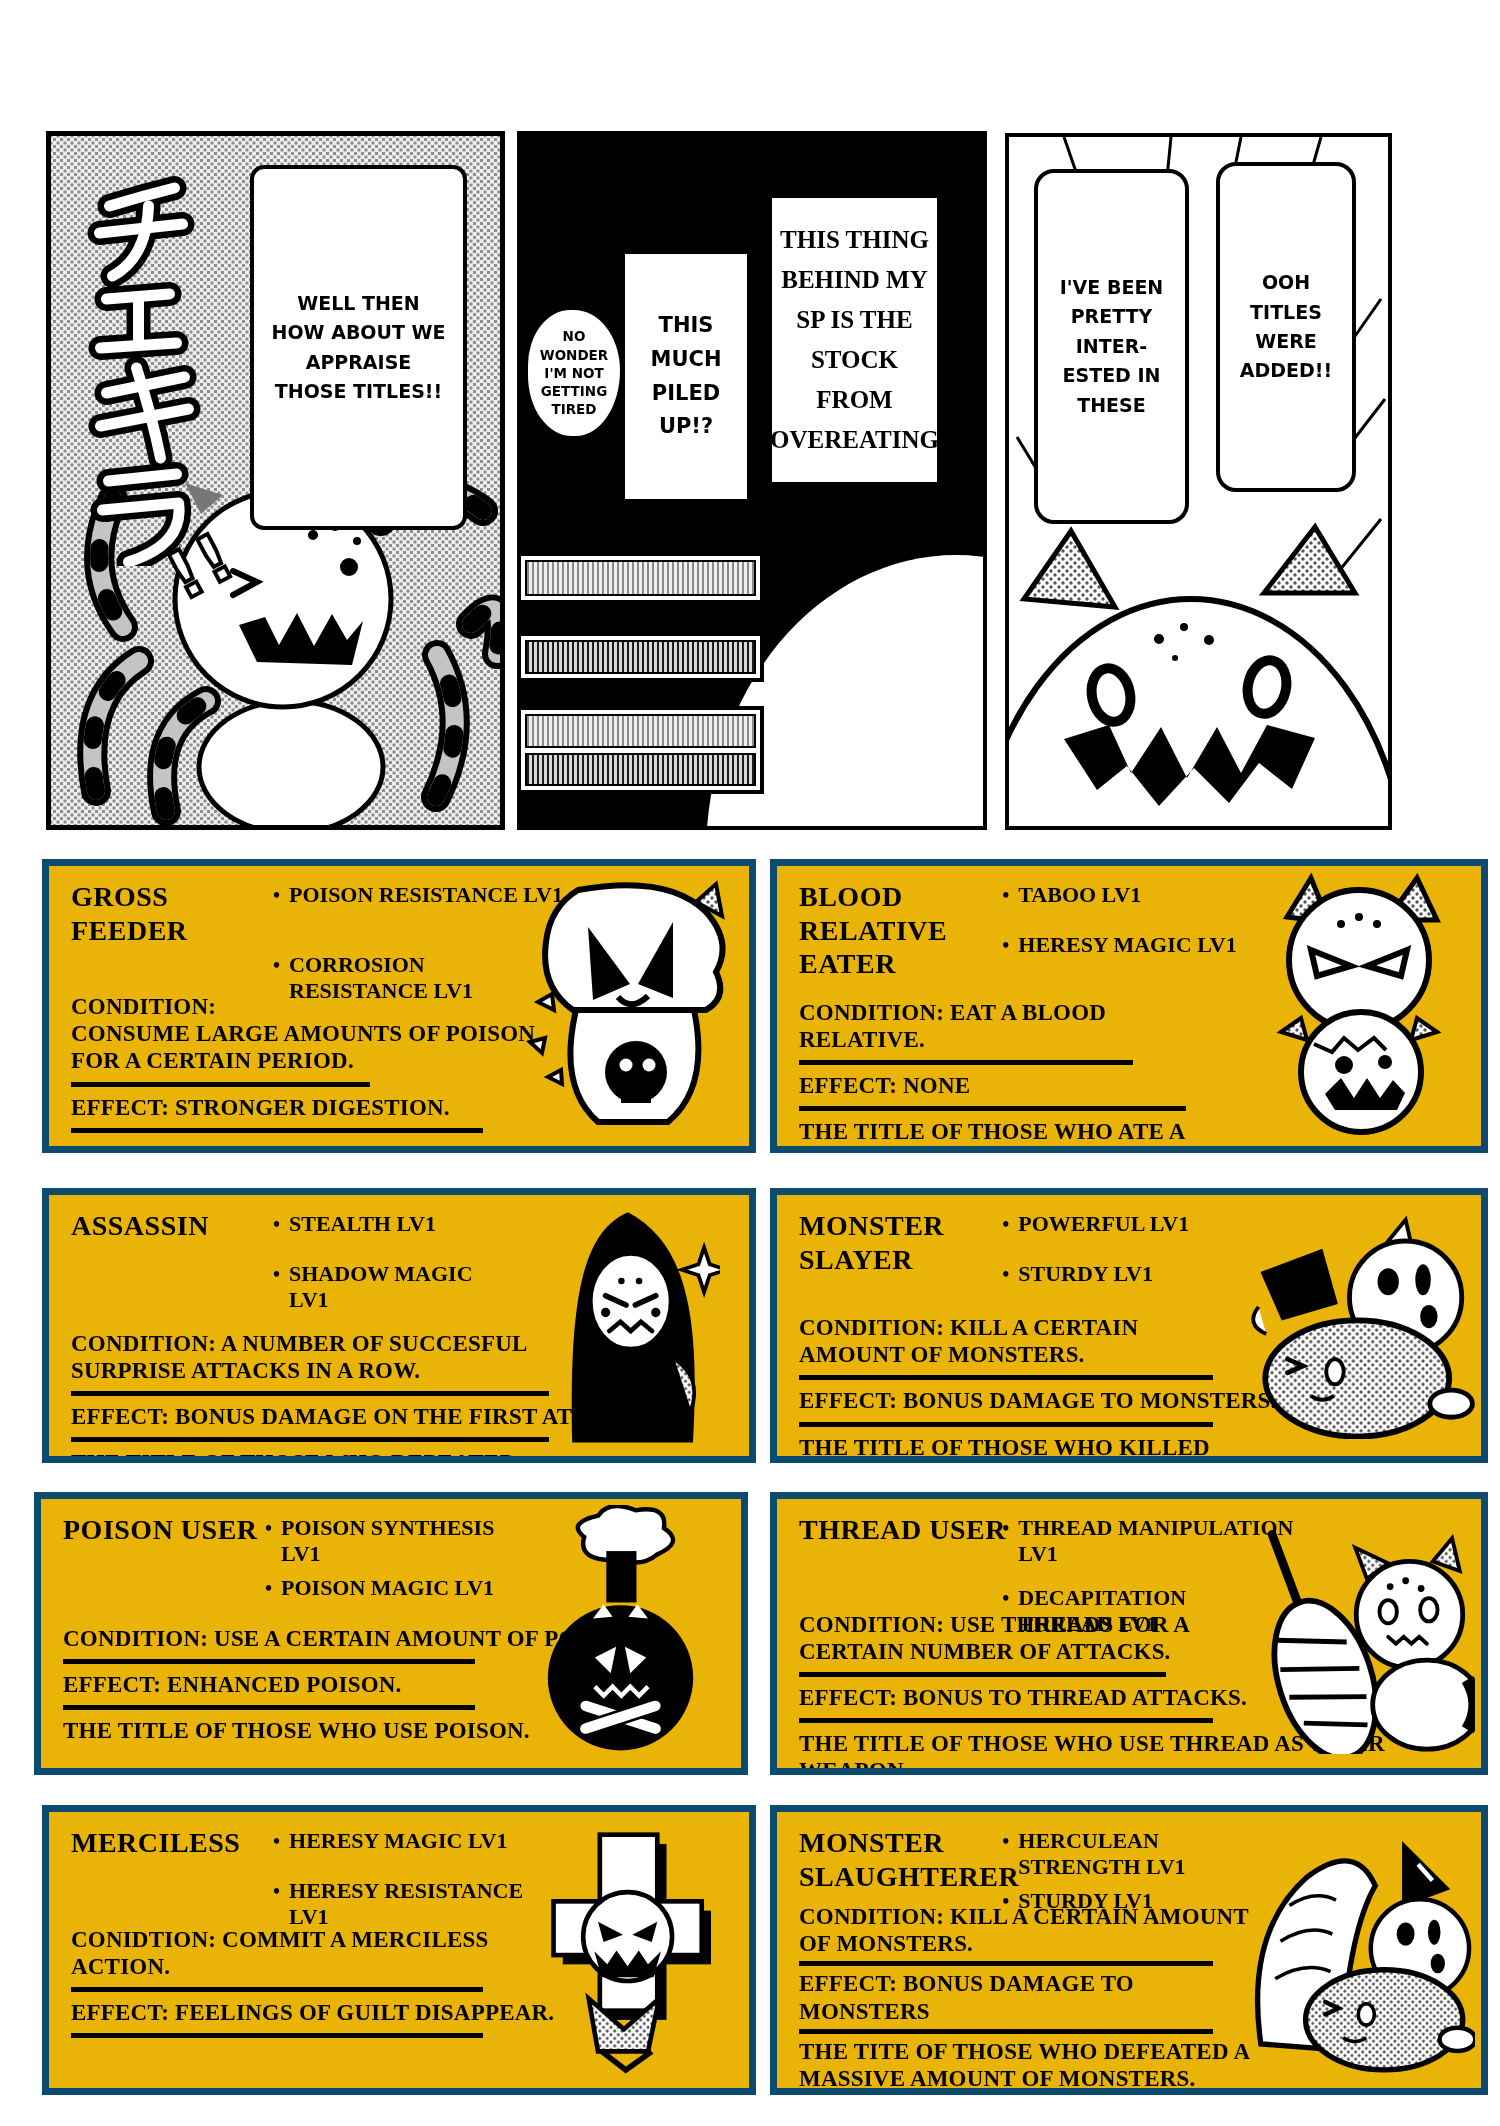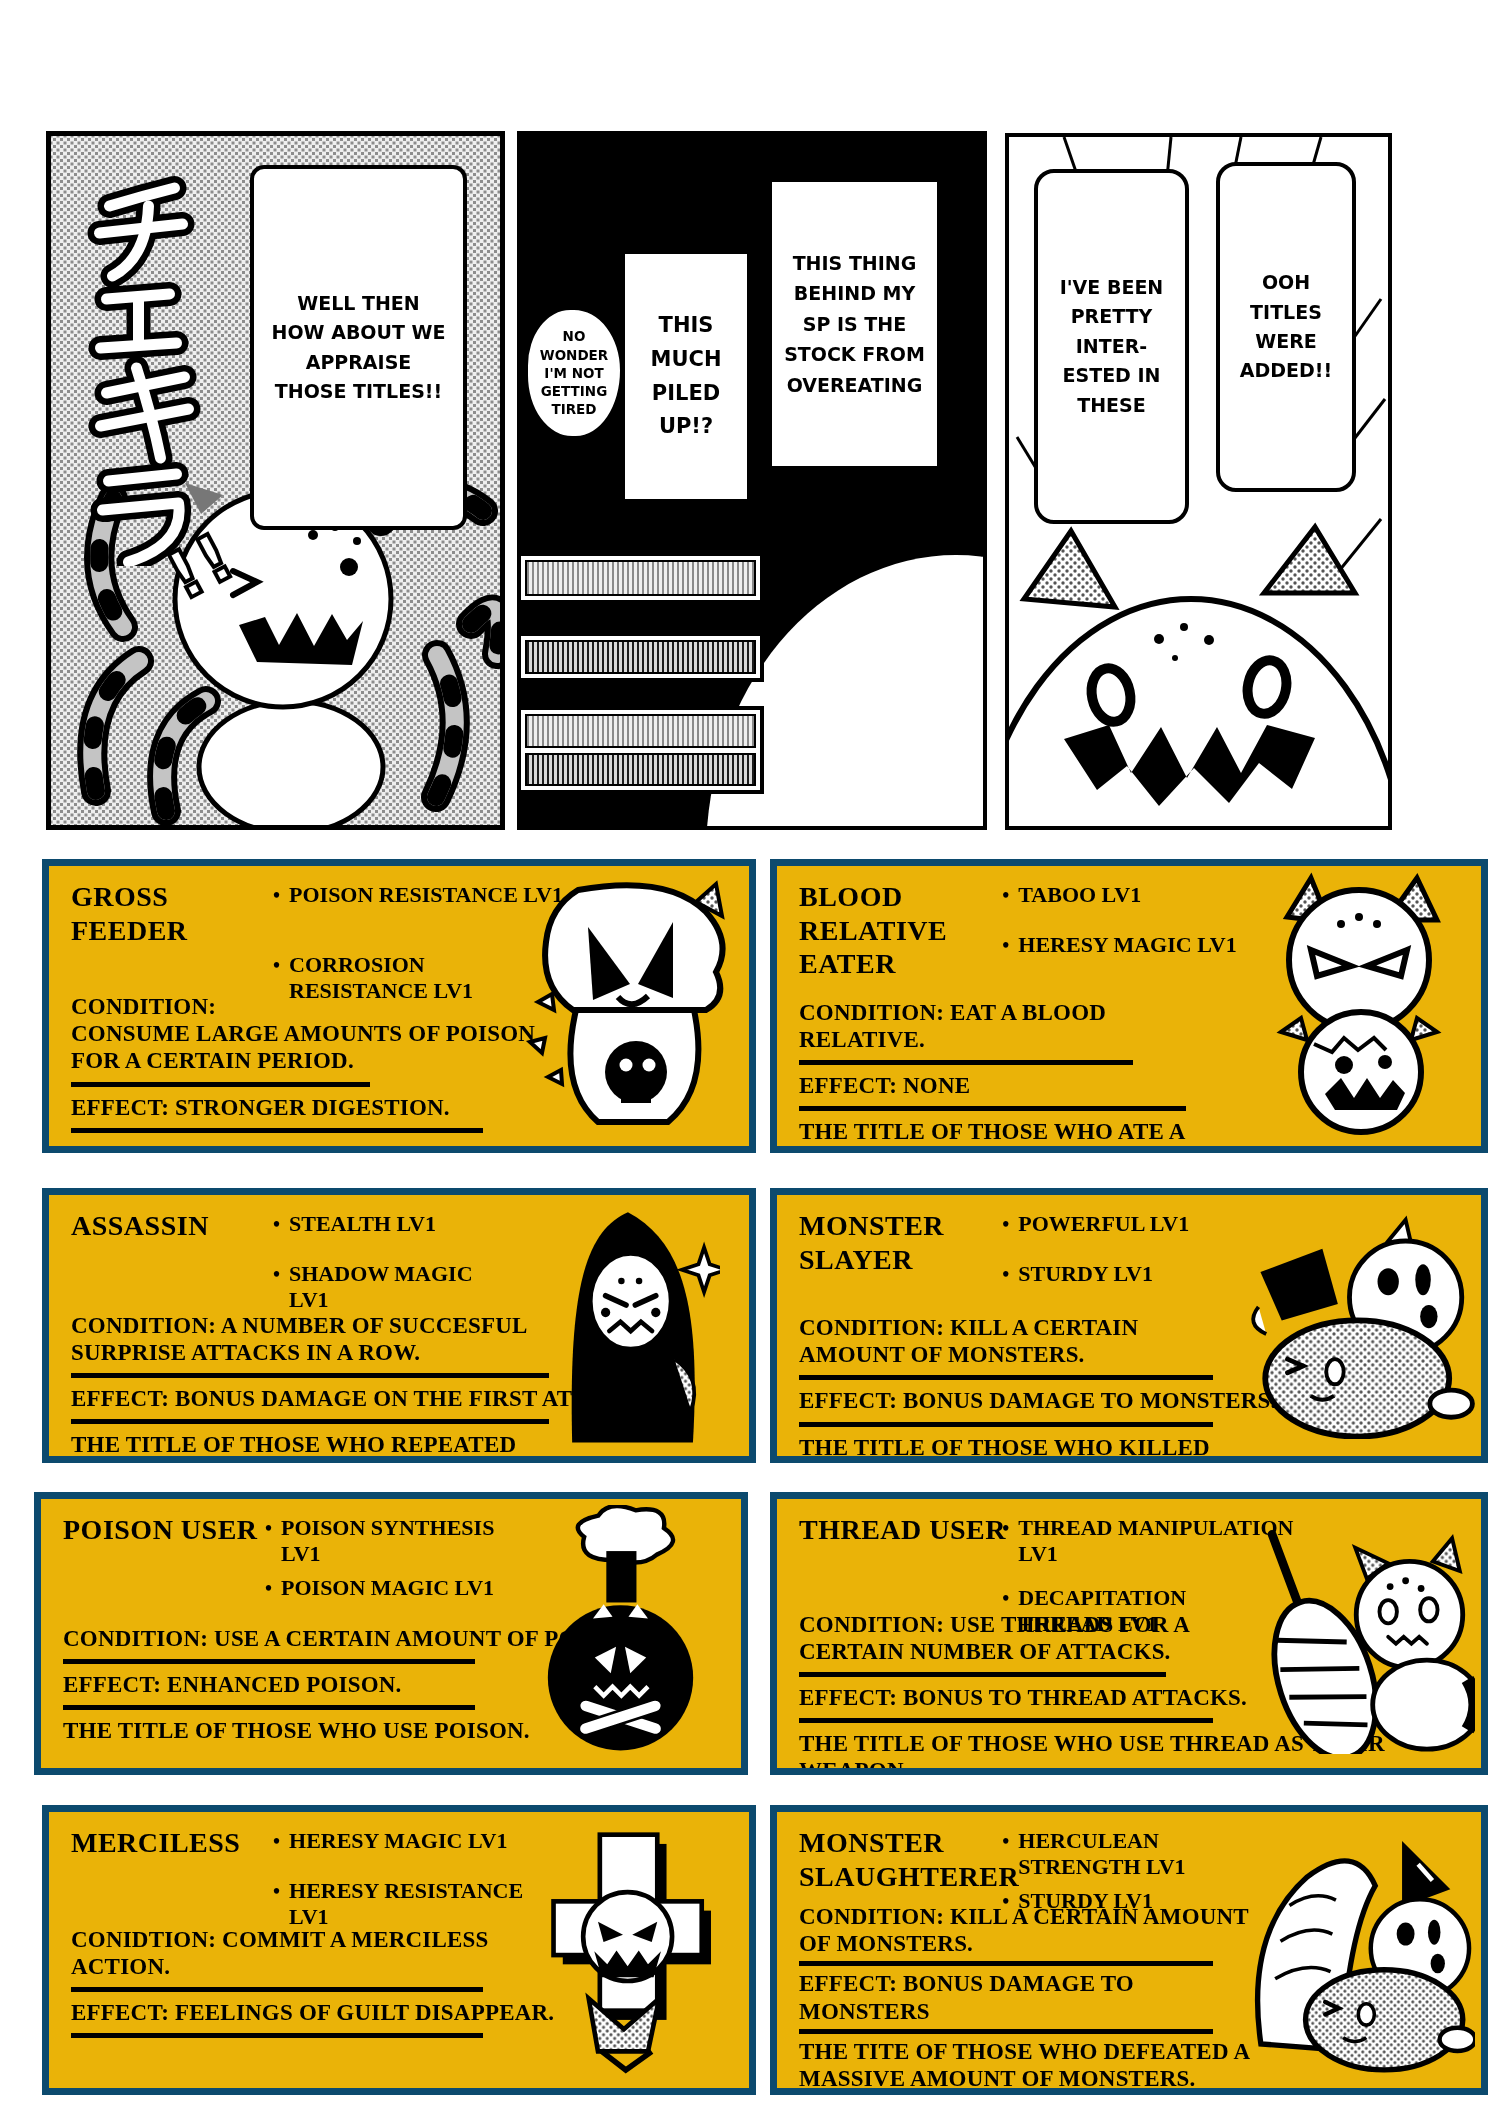--- a/index.html
+++ b/index.html
@@ -17,21 +17,21 @@
   #panel2 { left:517px; top:131px; width:470px; height:699px; background:#000; border-width:4px; }
   #panel3 { left:1005px; top:133px; width:387px; height:697px; background:#fff; border-width:4px; }
 
   .bubble { position:absolute; background:#fff; border:4px solid #000; display:flex;
             align-items:center; justify-content:center; text-align:center; white-space:pre-line;
             font-family:"DejaVu Sans", sans-serif; font-weight:700; z-index:3; }
   #p1-bubble { left:199px; top:29px; width:217px; height:365px; border-radius:14px; font-size:19px; line-height:1.55; }
   #p2-cloud  { left:4px;  top:172px; width:98px;  height:132px; border-radius:48% 52% 50% 50% / 46% 50% 54% 50%;
                border-width:3px; font-size:13.5px; line-height:1.35; }
   #p2-box1   { left:101px; top:116px; width:128px; height:251px; border-width:3px; font-size:21px; line-height:1.6; }
-  #p2-box2   { left:248px; top:44px;  width:171px; height:290px; border-width:3px; font-size:19px; line-height:1.6; }
+  #p2-box2   { left:248px; top:60px;  width:171px; height:290px; border-width:3px; font-size:25px; line-height:1.6;font-family:Liberation Serif, serif; }
   #p3-bub1   { left:25px;  top:32px;  width:155px; height:355px; border-radius:20px; font-size:19px; line-height:1.55;text-align:center; }
   #p3-bub2   { left:207px; top:25px;  width:140px; height:330px; border-radius:20px; font-size:19px; line-height:1.55; }
 
   
   #sfx-svg { position:absolute; left:6px; top:30px; width:175px; height:400px; z-index:2; }
   #sfx-bang { position:absolute; left:118px; top:392px; z-index:2; transform:rotate(-28deg);
               font-family:"DejaVu Sans", sans-serif; font-weight:800; font-size:66px; color:#fff;
               -webkit-text-stroke:4px #000; letter-spacing:2px; }
   .sfx-hidden { position:absolute; width:1px; height:1px; overflow:hidden; clip:rect(0 0 0 0); }
 
@@ -62,21 +62,21 @@
                  white-space:pre-line; letter-spacing:.2px; }
   .card-cond { margin-top:46px; }
   .rule { border-top:5px solid #000; width:62%; margin:7px 0; }
   .card-illo { position:absolute; right:6px; top:6px; bottom:6px; width:33%;
                display:flex; align-items:center; justify-content:center; z-index:1; }
   .card-illo svg { max-width:100%; max-height:100%; }
 
   .card-c0 .card-skills { gap:44px; }
   .card-c1 .card-cond { margin-top:18px; }
   .card-c1 .rule1 { width:50%; } .card-c1 .rule2 { width:58%; }
-  .card-c2 .card-cond { margin-top:69px; }
+  .card-c2 .card-cond { margin-top:87px; }
   .card-c2 .rule { width:72%; }
   .card-c3 .card-cond { margin-top:38px; }
   .card-c4 .card-cond { margin-top:78px; }
   .card-c4 .card-skills { gap:8px; }
   .card-c5 .card-cond { margin-top:64px; }
   .card-c5 .card-skills { gap:18px; }
   .card-c5 .rule1 { width:55%; }
   .card-c6 .card-cond { margin-top:66px; }
   .card-c7 .card-cond { margin-top:10px; }
   .card-c7 .card-skills { gap:8px; }

